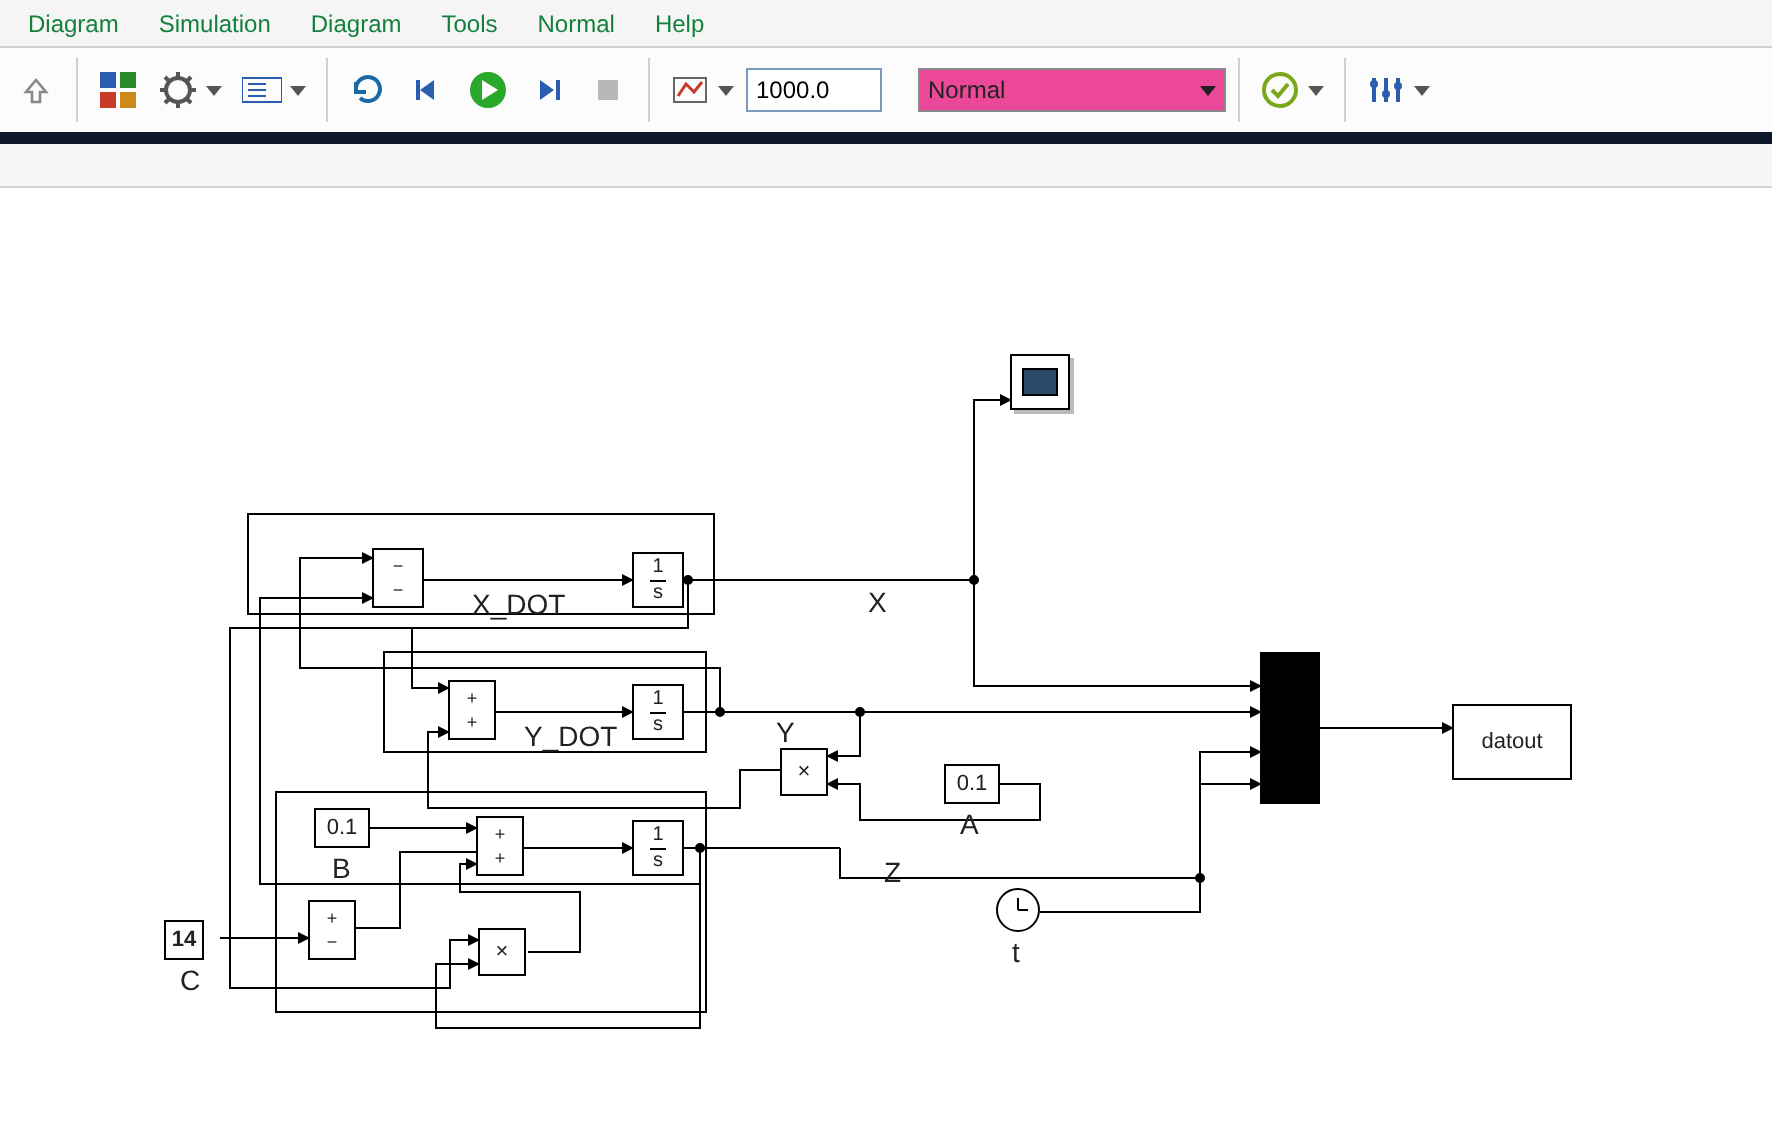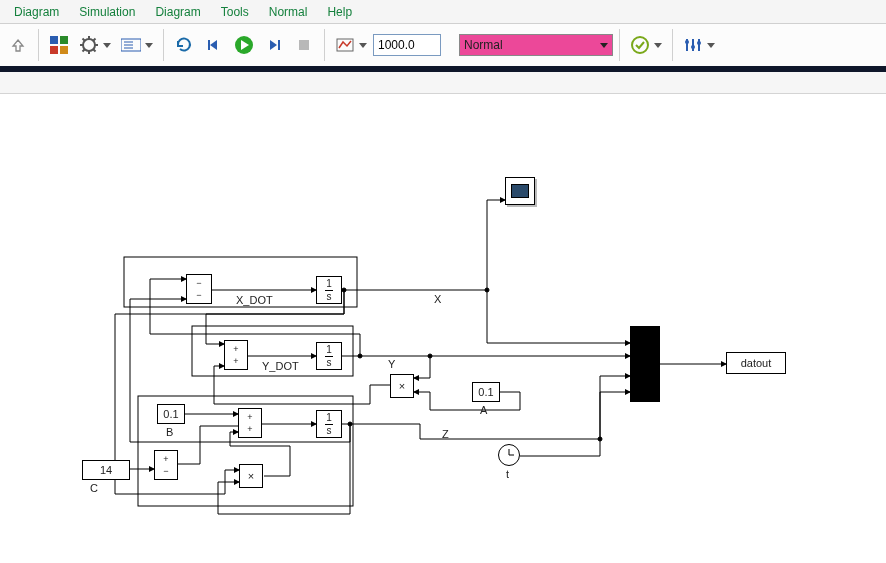--- a/index.html
+++ b/index.html
@@ -81,21 +81,21 @@
     position:absolute;
     background:#fff;
     border:1px solid #000;
     display:flex;
     align-items:center;
     justify-content:center;
     font-size:11px;
   }
   .lbl {
     position:absolute;
-    font-size:11px;
+    font-size:14px;
     color:#222;
     text-align:center;
     white-space:nowrap;
   }
   svg.wires { position:absolute; left:0; top:0; width:886px; height:469px; pointer-events:none; }
   .frac { display:flex; flex-direction:column; align-items:center; font-size:10px; line-height:1; }
   .frac .bar { width:8px; height:1px; background:#000; margin:1px 0;}
 </style>
 </head>
 <body>
@@ -342,21 +342,21 @@
 
   <div class="block" style="left:316px; top:316px; width:26px; height:28px;">
     <div class="frac">
         <span>1</span>
         <span class="bar"></span>
         <span>s</span>
       </div>
   </div>
   <div class="lbl" style="left:442px; top:334px;">Z</div>
 
-  <div class="block" style="left:82px; top:366px; width:48px; height:20px;">
+  <div class="block" style="left:82px; top:366px; width:20px; height:20px;font-weight:bold;">
       <span>14</span>
     </div>
   <div class="lbl" style="left:90px; top:388px;">C</div>
 
   <div class="block" style="left:154px; top:356px; width:24px; height:30px; flex-direction:column; font-size:9px; justify-content:space-around; padding:2px 0;">
     <span>+</span>
       <span>−</span>
   </div>
 
   <div class="block" style="left:239px; top:370px; width:24px; height:24px;">
@@ -366,17 +366,17 @@
   <div style="position:absolute; left:498px; top:350px; width:22px; height:22px; border:1px solid #000; border-radius:50%; background:#fff;">
     <svg width="20" height="20" style="position:absolute;left:0;top:0">
         <line x1="10" y1="10" x2="10" y2="4" stroke="#000"></line>
         <line x1="10" y1="10" x2="15" y2="10" stroke="#000"></line>
       </svg>
   </div>
   <div class="lbl" style="left:506px; top:374px;">t</div>
 
   <div style="position:absolute; left:630px; top:232px; width:30px; height:76px; background:#000;"></div>
 
-  <div class="block" style="left:726px; top:258px; width:60px; height:22px;">
+  <div class="block" style="left:726px; top:258px; width:60px; height:38px;">
       <span>datout</span>
     </div>
 
 </div>
 
 </body></html>

